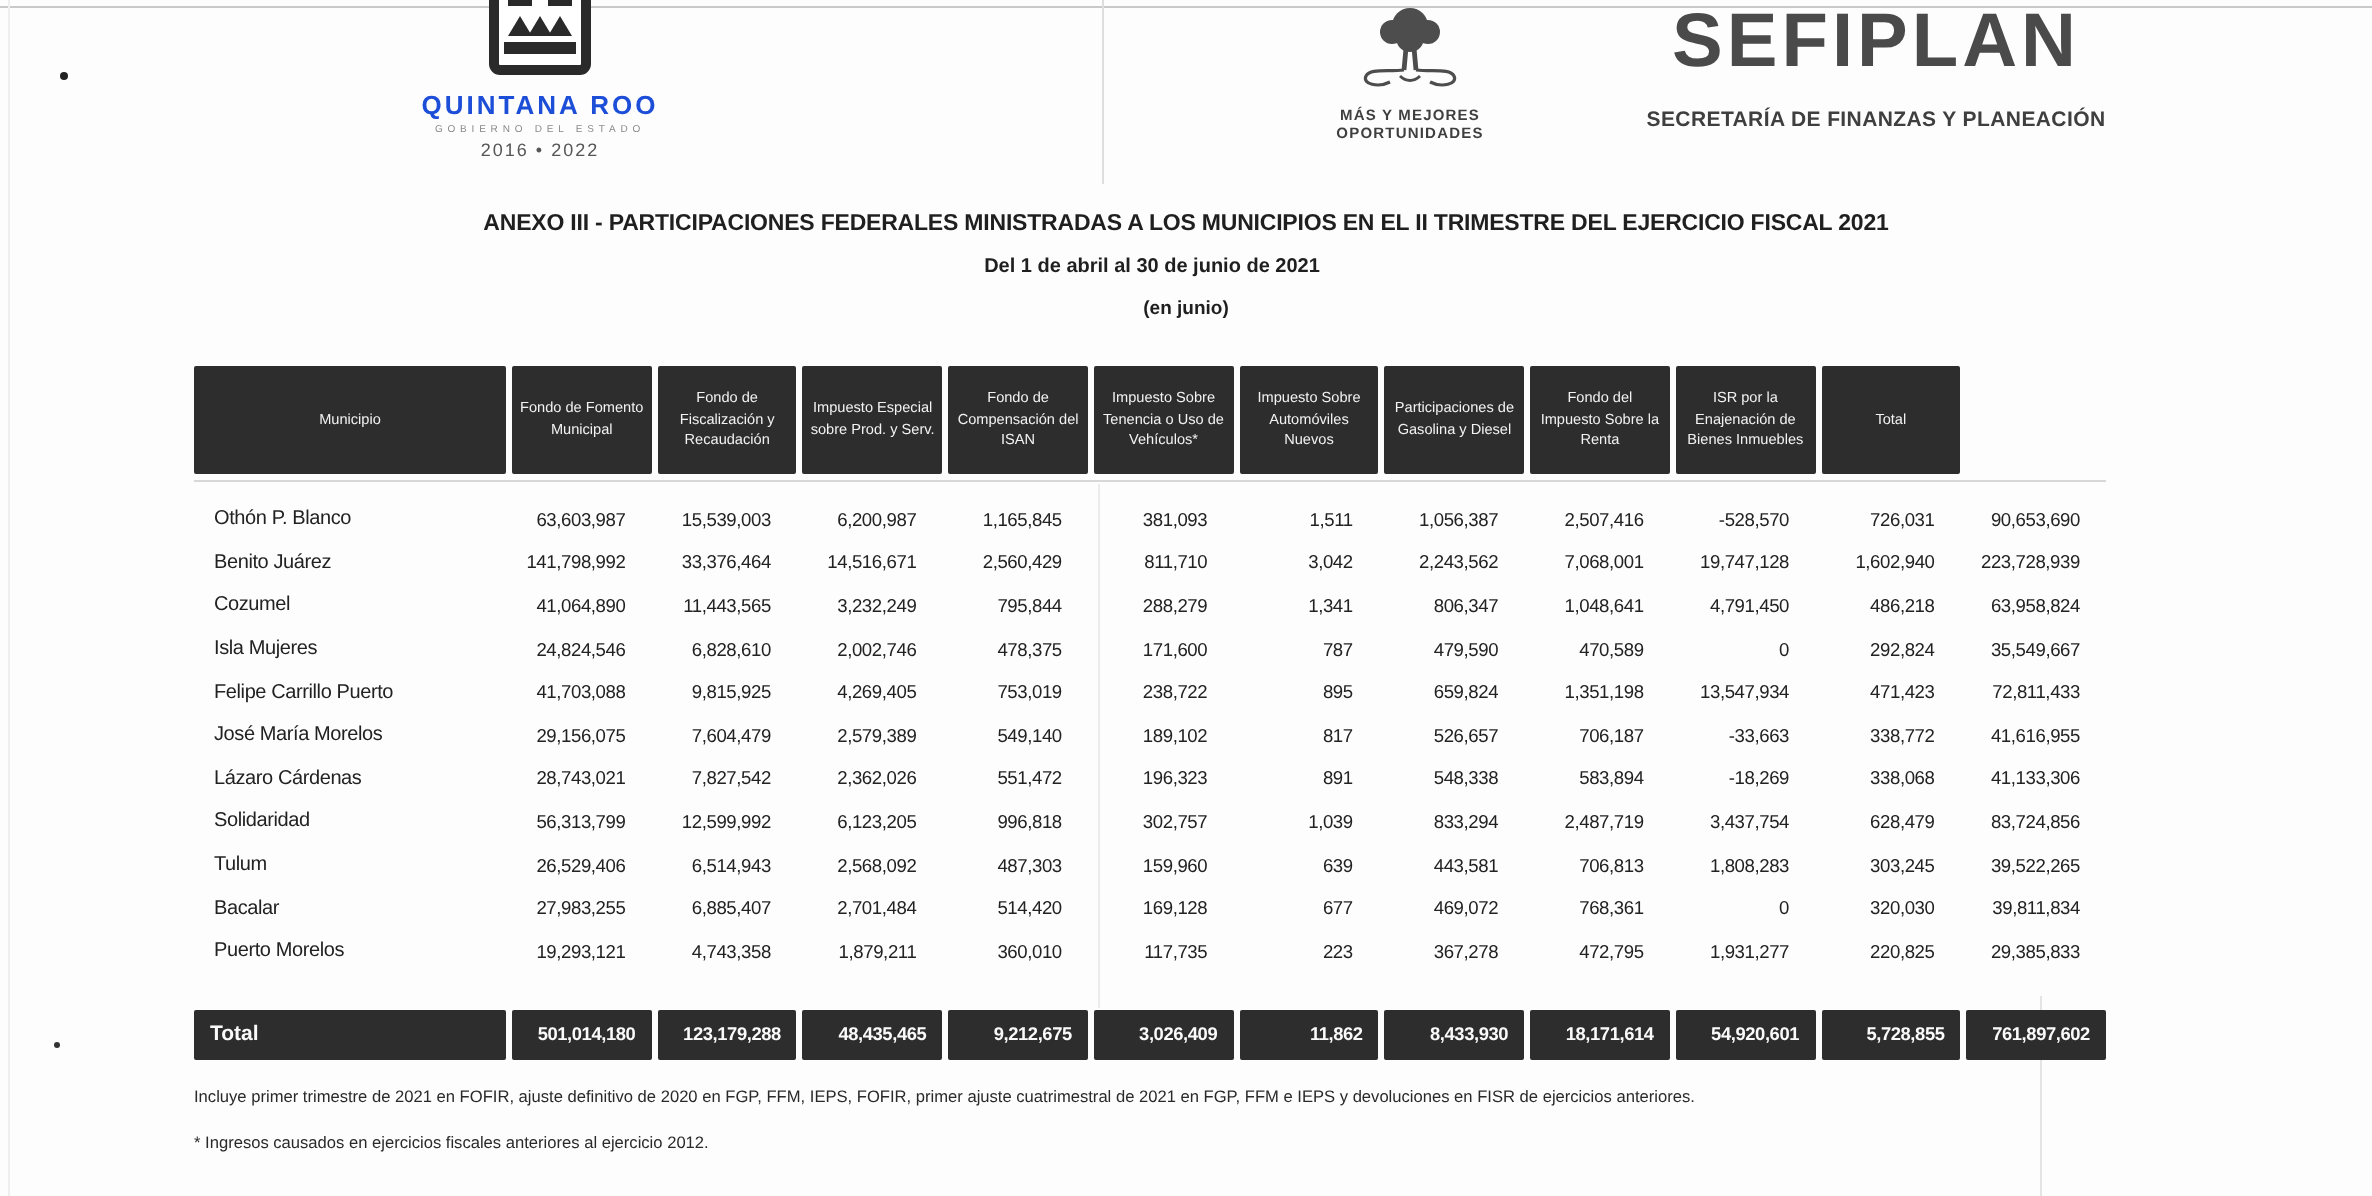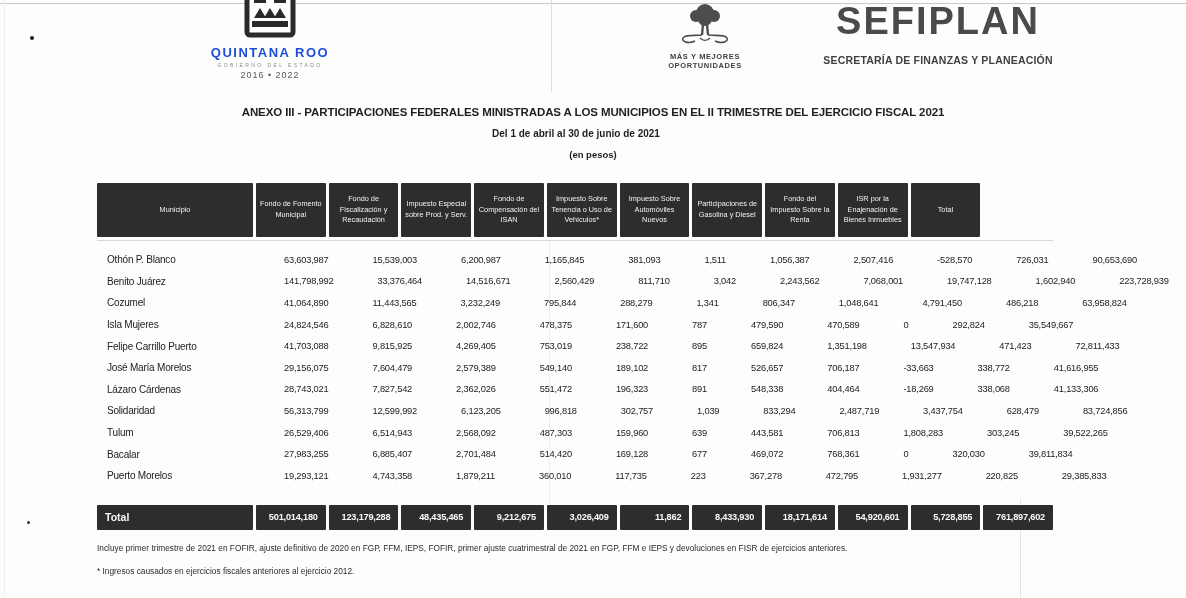--- a/index.html
+++ b/index.html
@@ -36,21 +36,21 @@
   .doc-unit   { position:absolute; left:0; top:149px; width:1186px; text-align:center; font-size:9.5px; font-weight:bold; }
 
   
   .ptable { position:absolute; left:97px; top:183px; width:956px; }
   .grid-row { display:grid; grid-template-columns:156px repeat(11, 1fr); column-gap:3px; }
   .thead { height:54px; }
   .th { background:#2d2d2d; color:#f2f2f2; display:flex; align-items:center; justify-content:center;
         text-align:center; font-size:7.3px; line-height:1.45; padding:0 3px; border-radius:1px; }
   .header-rule { margin-top:3px; height:1px; background:#d8d8d8; }
   .tbody { margin-top:8px; }
-  .tr { height:21.6px; align-items:center;gap:31px; }
+  .tr { height:21.6px; align-items:center; }
   .td { font-size:9.3px; letter-spacing:-0.2px; color:#222; }
   .td-name { text-align:left; padding-left:10px; font-size:10px; }
   .td-num  { text-align:right; padding-right:13px; }
   .total-row { margin-top:18px; height:25px; align-items:stretch; }
   .tt { background:#2d2d2d; color:#fafafa; font-weight:bold; display:flex; align-items:center; border-radius:1px; }
   .tt-label { font-size:10.5px; padding-left:8px; justify-content:flex-start; }
   .tt-num   { font-size:9.2px; letter-spacing:-0.2px; padding-right:8px; justify-content:flex-end; }
 
   
   .footnote-1 { position:absolute; left:97px; top:543px; font-size:8.3px; color:#2a2a2a; }
@@ -107,21 +107,21 @@
     <div class="program-line">OPORTUNIDADES</div>
   </div>
 
   <div class="agency">
     <div class="agency-name">SEFIPLAN</div>
     <div class="agency-sub">SECRETARÍA DE FINANZAS Y PLANEACIÓN</div>
   </div>
 
   <div class="doc-title">ANEXO III - PARTICIPACIONES FEDERALES MINISTRADAS A LOS MUNICIPIOS EN EL II TRIMESTRE DEL EJERCICIO FISCAL 2021</div>
   <div class="doc-period">Del 1 de abril al 30 de junio de 2021</div>
-  <div class="doc-unit">(en pesos)</div>
+  <div class="doc-unit">(en junio)</div>
 
   <div class="ptable">
     <div class="grid-row thead">
         <div class="th">Municipio</div>
         <div class="th">Fondo de Fomento Municipal</div>
         <div class="th">Fondo de Fiscalización y Recaudación</div>
         <div class="th">Impuesto Especial sobre Prod. y Serv.</div>
         <div class="th">Fondo de Compensación del ISAN</div>
         <div class="th">Impuesto Sobre Tenencia o Uso de Vehículos*</div>
         <div class="th">Impuesto Sobre Automóviles Nuevos</div>
@@ -218,21 +218,21 @@
         </div>
         <div class="grid-row tr">
           <div class="td td-name">Lázaro Cárdenas</div>
           <div class="td td-num">28,743,021</div>
           <div class="td td-num">7,827,542</div>
           <div class="td td-num">2,362,026</div>
           <div class="td td-num">551,472</div>
           <div class="td td-num">196,323</div>
           <div class="td td-num">891</div>
           <div class="td td-num">548,338</div>
-          <div class="td td-num">404,464</div>
+          <div class="td td-num">583,894</div>
           <div class="td td-num">-18,269</div>
           <div class="td td-num">338,068</div>
           <div class="td td-num">41,133,306</div>
         </div>
         <div class="grid-row tr">
           <div class="td td-name">Solidaridad</div>
           <div class="td td-num">56,313,799</div>
           <div class="td td-num">12,599,992</div>
           <div class="td td-num">6,123,205</div>
           <div class="td td-num">996,818</div>

